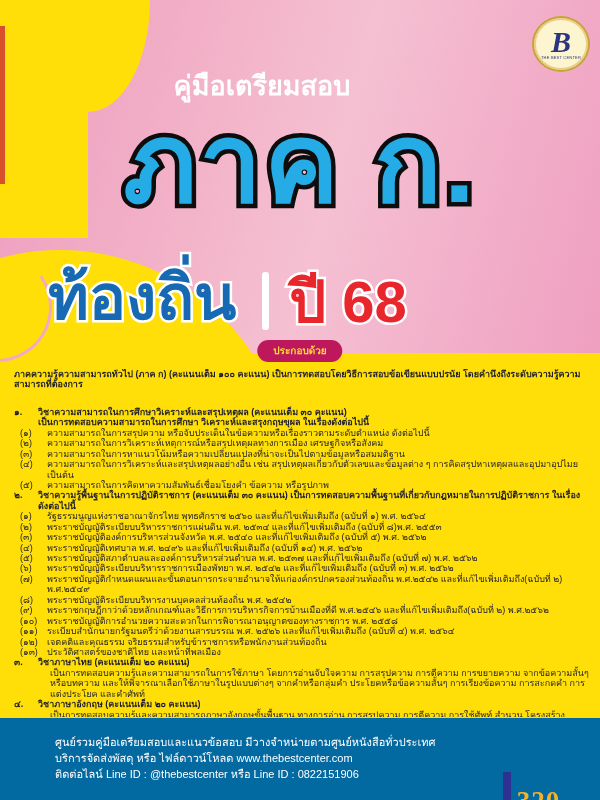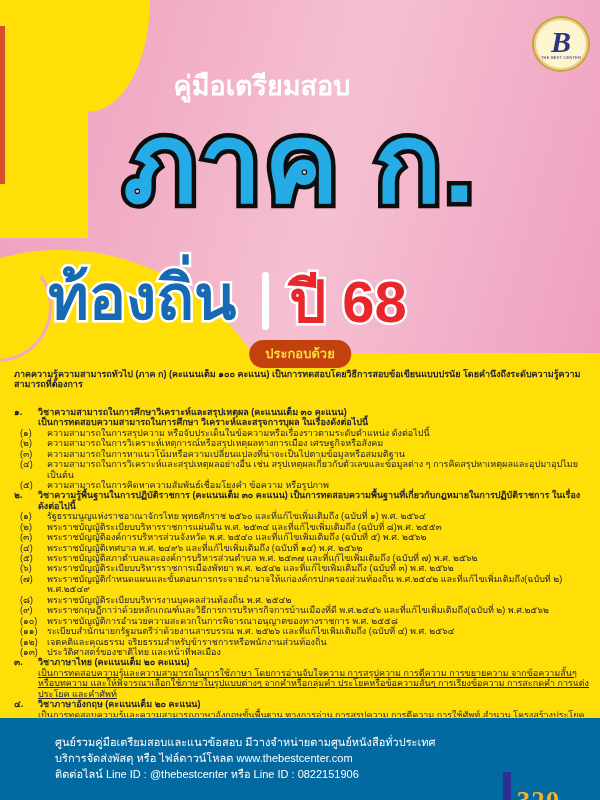--- a/index.html
+++ b/index.html
@@ -36,34 +36,34 @@
     position:absolute;left:18px;right:18px;top:98px;text-align:center;
     font-size:112px;line-height:1.18;font-weight:bold;color:#25ace6;
     -webkit-text-stroke:9px #0e0d0d;paint-order:stroke fill;letter-spacing:2px;white-space:nowrap;}
   .subtitle-row{position:absolute;left:48px;top:262px;display:flex;align-items:center;}
   .subtitle{font-size:62px;font-weight:bold;color:#1669b2;
     -webkit-text-stroke:5px #ffffff;paint-order:stroke fill;line-height:1.1;}
   .subtitle-bar{width:7px;height:58px;background:#ffffff;border-radius:3px;margin:6px 20px 0 26px;}
   .year{font-size:58px;font-weight:bold;color:#e8262c;
     -webkit-text-stroke:5px #ffffff;paint-order:stroke fill;line-height:1.1;margin-top:8px;}
   .badge{position:absolute;top:340px;left:50%;transform:translateX(-50%);
-    background:#c2410c;color:#ffd93b;font-weight:bold;font-size:13px;
+    background:#be185d;color:#ffd93b;font-weight:bold;font-size:10px;
     padding:3px 16px 4px 16px;border-radius:15px;white-space:nowrap;}
   
   .body-block{position:absolute;left:14px;right:10px;top:369px;height:348px;overflow:hidden;
     color:#1f1d2e;font-size:9px;line-height:1.16;}
   .intro{font-weight:bold;margin-bottom:17px;}
   .section-title-row{display:flex;font-weight:bold;}
   .sec-no{flex:none;width:24px;}
   .sec-title{flex:1;}
   .sec-lead{font-weight:bold;margin-left:24px;}
   .item-row{display:flex;}
   .item-no{flex:none;width:33px;padding-left:6px;box-sizing:border-box;}
   .item-text{flex:1;}
-  .sec-paragraph{margin-left:24px;text-decoration:underline;}
+  .sec-paragraph{margin-left:36px;}
   
   .footer{position:absolute;left:0;bottom:0;width:600px;height:82px;background:#0369a1;}
   .footer-lines{position:absolute;left:55px;top:17px;color:#ffffff;font-size:11px;line-height:1.45;}
   .price-wrap{position:absolute;right:22px;top:22px;display:flex;align-items:flex-end;margin-top:32px;}
   .price-bar{width:8px;height:45px;background:#2e3192;margin-right:6px;}
   .price{font-family:"Liberation Serif","DejaVu Serif",serif;font-weight:bold;
     font-size:27px;color:#f3b229;letter-spacing:1px;line-height:1.1;}
 </style>
 </head>
 <body>
@@ -89,21 +89,21 @@
 </div>
 <div class="badge">ประกอบด้วย</div>
 
 <div class="body-block">
   <div class="intro">ภาคความรู้ความสามารถทั่วไป (ภาค ก) (คะแนนเต็ม ๑๐๐ คะแนน) เป็นการทดสอบโดยวิธีการสอบข้อเขียนแบบปรนัย โดยคำนึงถึงระดับความรู้ความสามารถที่ต้องการ</div>
   <div id="sections">
       <div class="section-title-row">
         <div class="sec-no">๑.</div>
         <div class="sec-title">วิชาความสามารถในการศึกษาวิเคราะห์และสรุปเหตุผล (คะแนนเต็ม ๓๐ คะแนน)</div>
       </div>
-      <div class="sec-lead">เป็นการทดสอบความสามารถในการศึกษา วิเคราะห์และสรุจการบุผล ในเรื่องดังต่อไปนี้</div>
+      <div class="sec-lead">เป็นการทดสอบความสามารถในการศึกษา วิเคราะห์และสรุงกฤษขุผล ในเรื่องดังต่อไปนี้</div>
       <div class="item-row">
         <div class="item-no">(๑)</div>
         <div class="item-text">ความสามารถในการสรุปความ หรือจับประเด็นในข้อความหรือเรื่องราวตามระดับตำแหน่ง ดังต่อไปนี้</div>
       </div>
       <div class="item-row">
         <div class="item-no">(๒)</div>
         <div class="item-text">ความสามารถในการวิเคราะห์เหตุการณ์หรือสรุปเหตุผลทางการเมือง เศรษฐกิจหรือสังคม</div>
       </div>
       <div class="item-row">
         <div class="item-no">(๓)</div>

